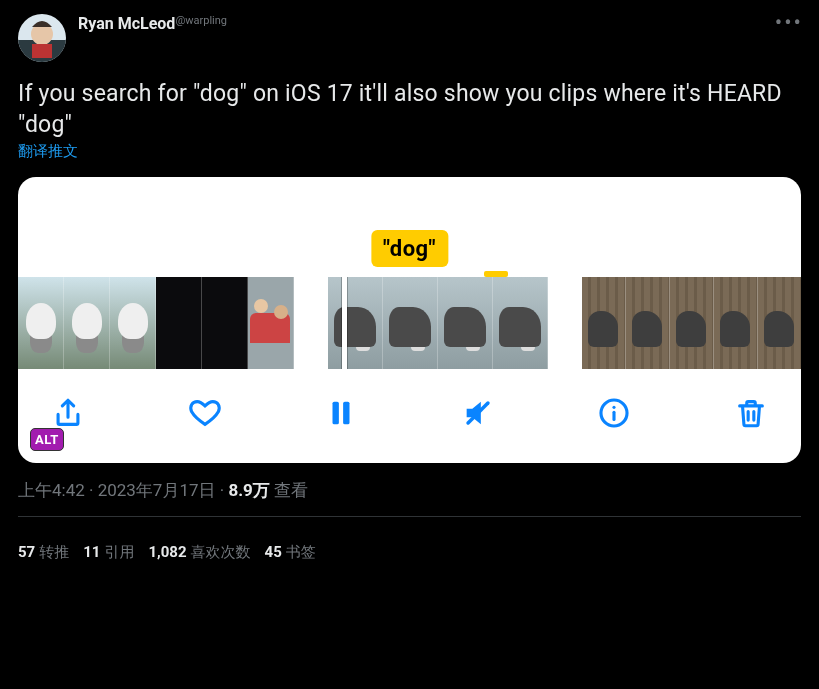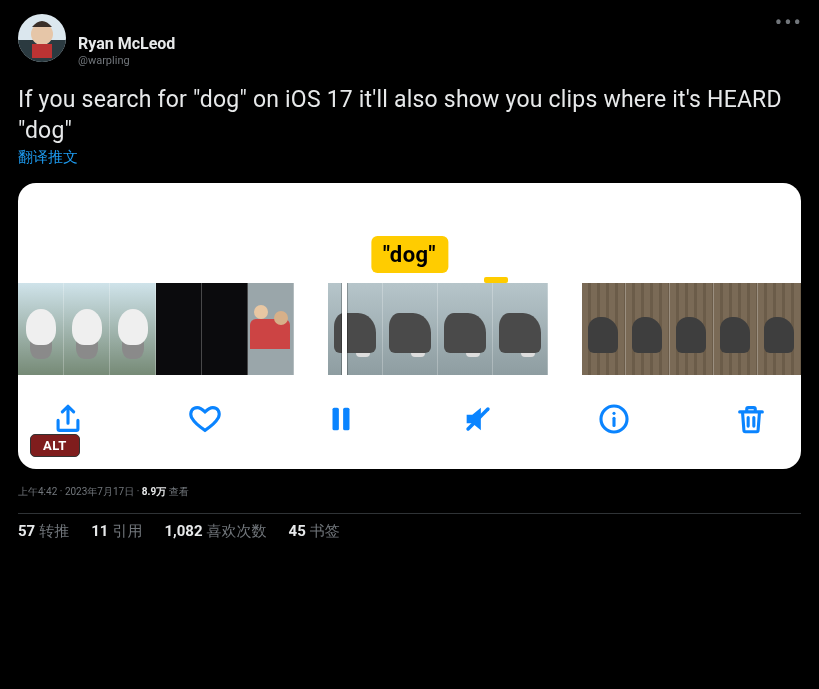--- a/index.html
+++ b/index.html
@@ -1,21 +1,21 @@
 <!DOCTYPE html>
 <html><head>
 <meta charset="utf-8">
 <style>
   * { box-sizing: border-box; margin: 0; padding: 0; }
   html, body { width: 819px; height: 689px; background: #000; font-family: -apple-system, BlinkMacSystemFont, "Segoe UI", Roboto, Helvetica, Arial, sans-serif; color: #e7e9ea; overflow: hidden; }
   .tweet { padding: 14px 18px 0 18px; position: relative; width: 100%; height: 100%; }
   .header { display: flex; align-items: flex-start; }
   .avatar { width: 48px; height: 48px; border-radius: 50%; overflow: hidden; flex-shrink: 0; }
   .avatar svg { display: block; }
-  .names { margin-left: 12px; display: flex; flex-direction: column; line-height: 1.25; margin-top: 20px; }
+  .names { margin-left: 12px; display: flex; line-height: 1.25; }
   .display-name { font-weight: 700; font-size: 16px; color: #e7e9ea; }
   .handle { font-size: 11px; color: #71767b; }
   .more { position: absolute; top: 10px; right: 16px; color: #71767b; font-size: 22px; letter-spacing: 2px; cursor: pointer; }
   .body-text { margin-top: 16px; font-size: 23px; line-height: 1.35; color: #e7e9ea; letter-spacing: 0.2px; }
   .translate { margin-top: 2px; color: #1d9bf0; font-size: 15px; cursor: pointer; display: inline-block; }
   .media-card { margin-top: 16px; width: 100%; background: #fff; border-radius: 18px; overflow: hidden; position: relative; }
   .media-top { height: 100px; position: relative; }
   .dog-badge { position: absolute; left: 50%; transform: translateX(-50%); bottom: 10px; background: #ffcc00; color: #000; font-weight: 700; font-size: 22px; padding: 6px 12px; border-radius: 6px; letter-spacing: 0.5px; }
   .marker { position: absolute; left: 59.5%; bottom: 0; width: 24px; height: 6px; background: #ffcc00; border-radius: 2px; }
   .filmstrip { display: flex; gap: 34px; padding: 0 0 0 0; height: 92px; align-items: stretch; overflow: hidden; }
@@ -33,25 +33,25 @@
   .frame.schn::after { content:""; position:absolute; left:6px; top:30px; width:42px; height:40px; background:#4a4a4a; border-radius:10px 18px 6px 6px / 14px 20px 6px 6px; }
   .frame.schn::before { content:""; position:absolute; left:28px; top:56px; width:14px; height:18px; background:#ddd; border-radius:0 0 4px 4px; }
   .frame.deck { background: repeating-linear-gradient(90deg,#7a6a56 0 6px,#6b5c49 6px 9px); }
   .frame.deck::after { content:""; position:absolute; left:6px; top:34px; width:30px; height:36px; background:#3e3e3e; border-radius:12px 16px 6px 6px; }
   .playhead { position: absolute; left: 14px; top: -4px; bottom: -4px; width: 5px; background: #fff; border-radius: 3px; box-shadow: 0 0 0 1px rgba(0,0,0,0.25); z-index: 5; }
   .toolbar { display: flex; align-items: center; justify-content: space-between; padding: 24px 30px 30px 30px; }
   .tb-icon { width: 40px; height: 40px; display: flex; align-items: center; justify-content: center; cursor: pointer; }
   .tb-icon svg { width: 34px; height: 34px; }
   .tb-icon.stroke svg { stroke: #0a84ff; fill: none; stroke-width: 2.2; }
   .tb-icon.fill svg { fill: #0a84ff; }
-  .alt-badge { position: absolute; left: 12px; bottom: 12px; background: #7f1d1d; color: #fff; font-weight: 700; font-size: 13px; padding: 3px 12px; border-radius: 5px; border: 1px solid #333; letter-spacing: 0.5px; }
-  .meta { margin-top: 16px; font-size: 10px; color: #71767b; }
+  .alt-badge { position: absolute; left: 12px; bottom: 12px; background: #a21caf; color: #fff; font-weight: 700; font-size: 13px; padding: 3px 4px; border-radius: 5px; border: 1px solid #333; letter-spacing: 0.5px; }
+  .meta { margin-top: 16px; font-size: 17px; color: #71767b; }
   .meta .views-num { color: #e7e9ea; font-weight: 700; }
   .divider { margin-top: 14px; height: 1px; background: #2f3336; width: 100%; }
-  .stats { display: flex; gap: 22px; margin-top: 8px; font-size: 15px; color: #71767b; }
+  .stats { display: flex; gap: 14px; margin-top: 26px; font-size: 15px; color: #71767b; }
   .stats .num { color: #e7e9ea; font-weight: 700; margin-right: 4px; }
 </style>
 </head>
 <body>
 
 <div class="tweet">
 
   <div class="more">•••</div>
 
   <div class="header">

